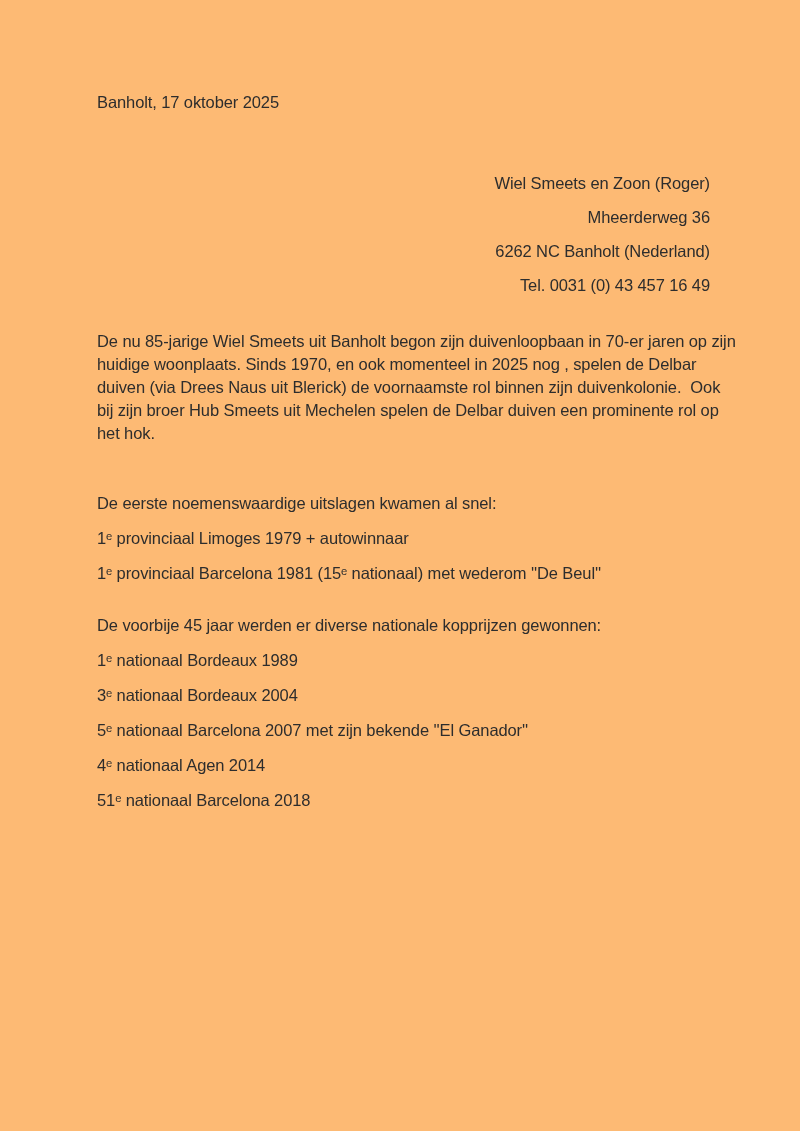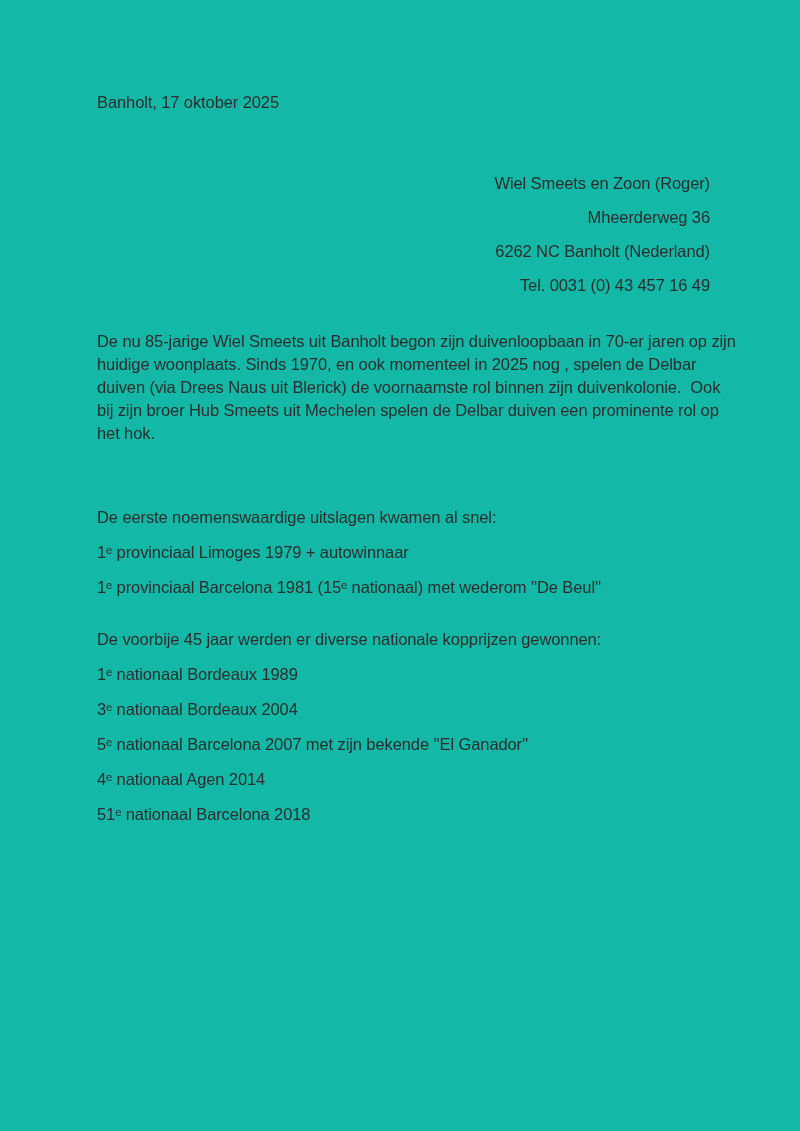--- a/index.html
+++ b/index.html
@@ -7,40 +7,40 @@
   body {
     width: 800px;
     height: 1131px;
     background: #f4f4f4;
     font-family: "Liberation Sans", "DejaVu Sans", sans-serif;
   }
   .page {
     position: relative;
     width: 800px;
     height: 1131px;
-    background: #14b8a6;
+    background: #fdba74;
     overflow: hidden;
     color: #2d2d2d;
   }
   .content {
     padding: 90px 90px 0 97px;
     font-size: 16.5px;
     letter-spacing: -0.1px;
   }
   .line {
     white-space: pre;          
     line-height: 24px;
     margin: 0;
   }
   .dateline { margin-bottom: 0; }
   .sender-block { margin-top: 52px; }
   .sender-block .line { line-height: 34px; text-align: right; }
   .intro-paragraph { margin-top: 28px; }
   .intro-paragraph .line { line-height: 23px; }
-  .results-section { margin-top: 60px; }
+  .results-section { margin-top: 46px; }
   .results-section.second { margin-top: 28px; }
   .results-section .line { margin-bottom: 11px; }
   .results-section .heading { font-weight: normal; }
 </style>
 </head>
 <body>
 
 <div class="page">
   <div class="content">
 

